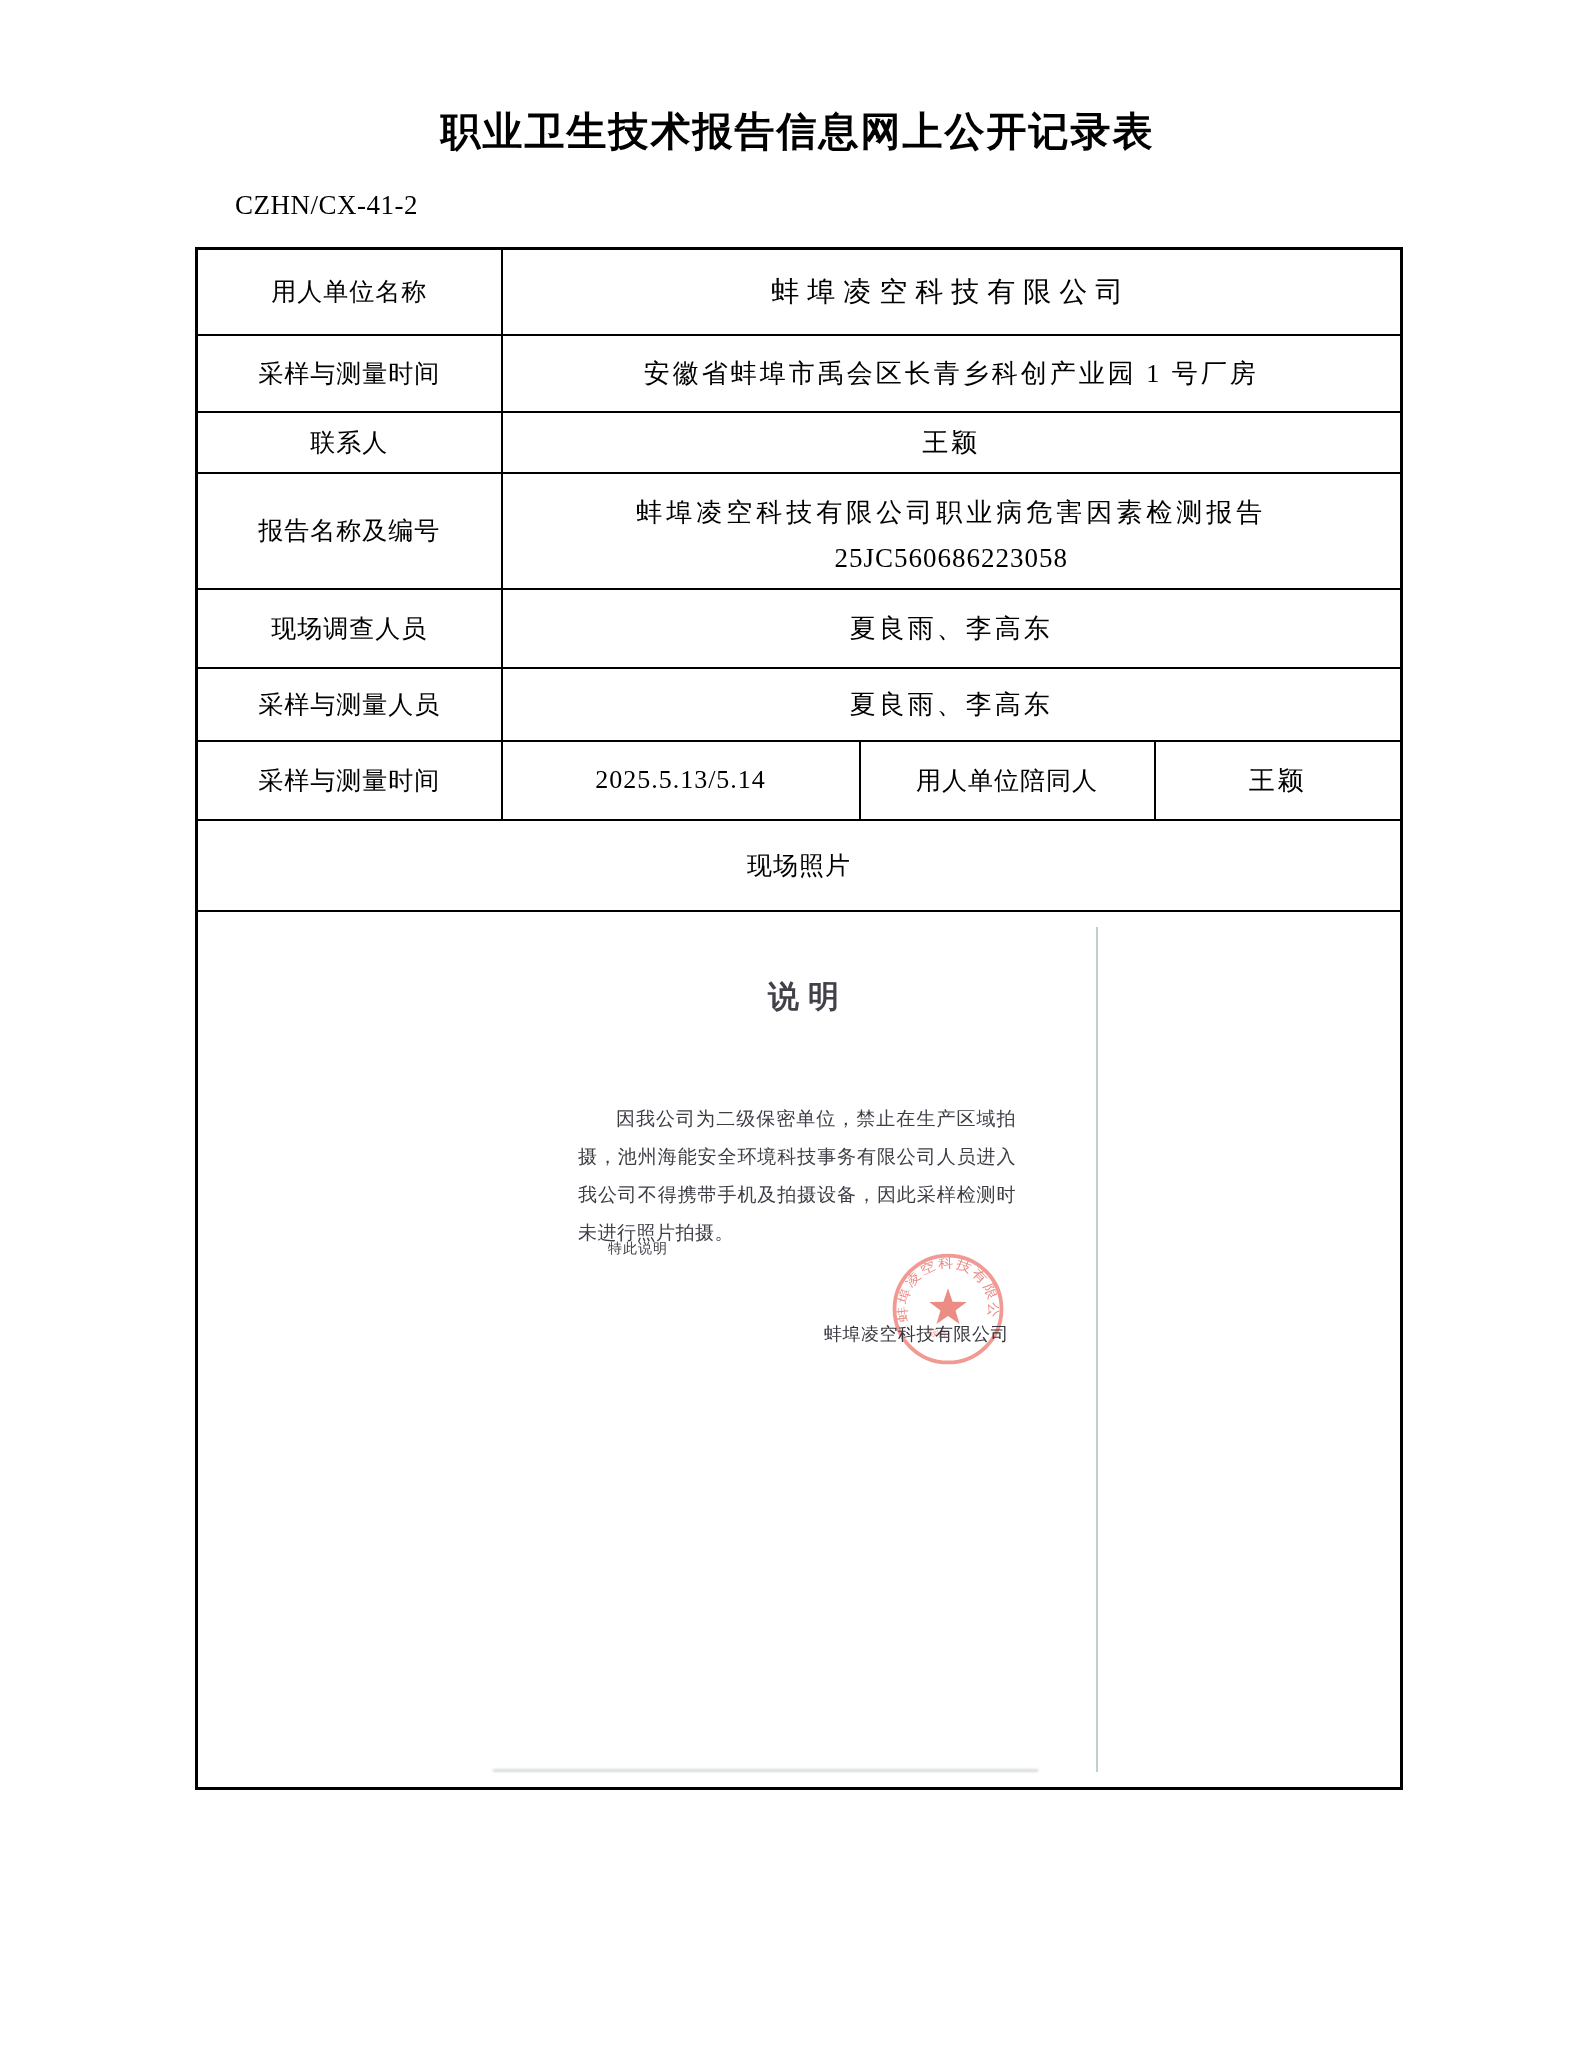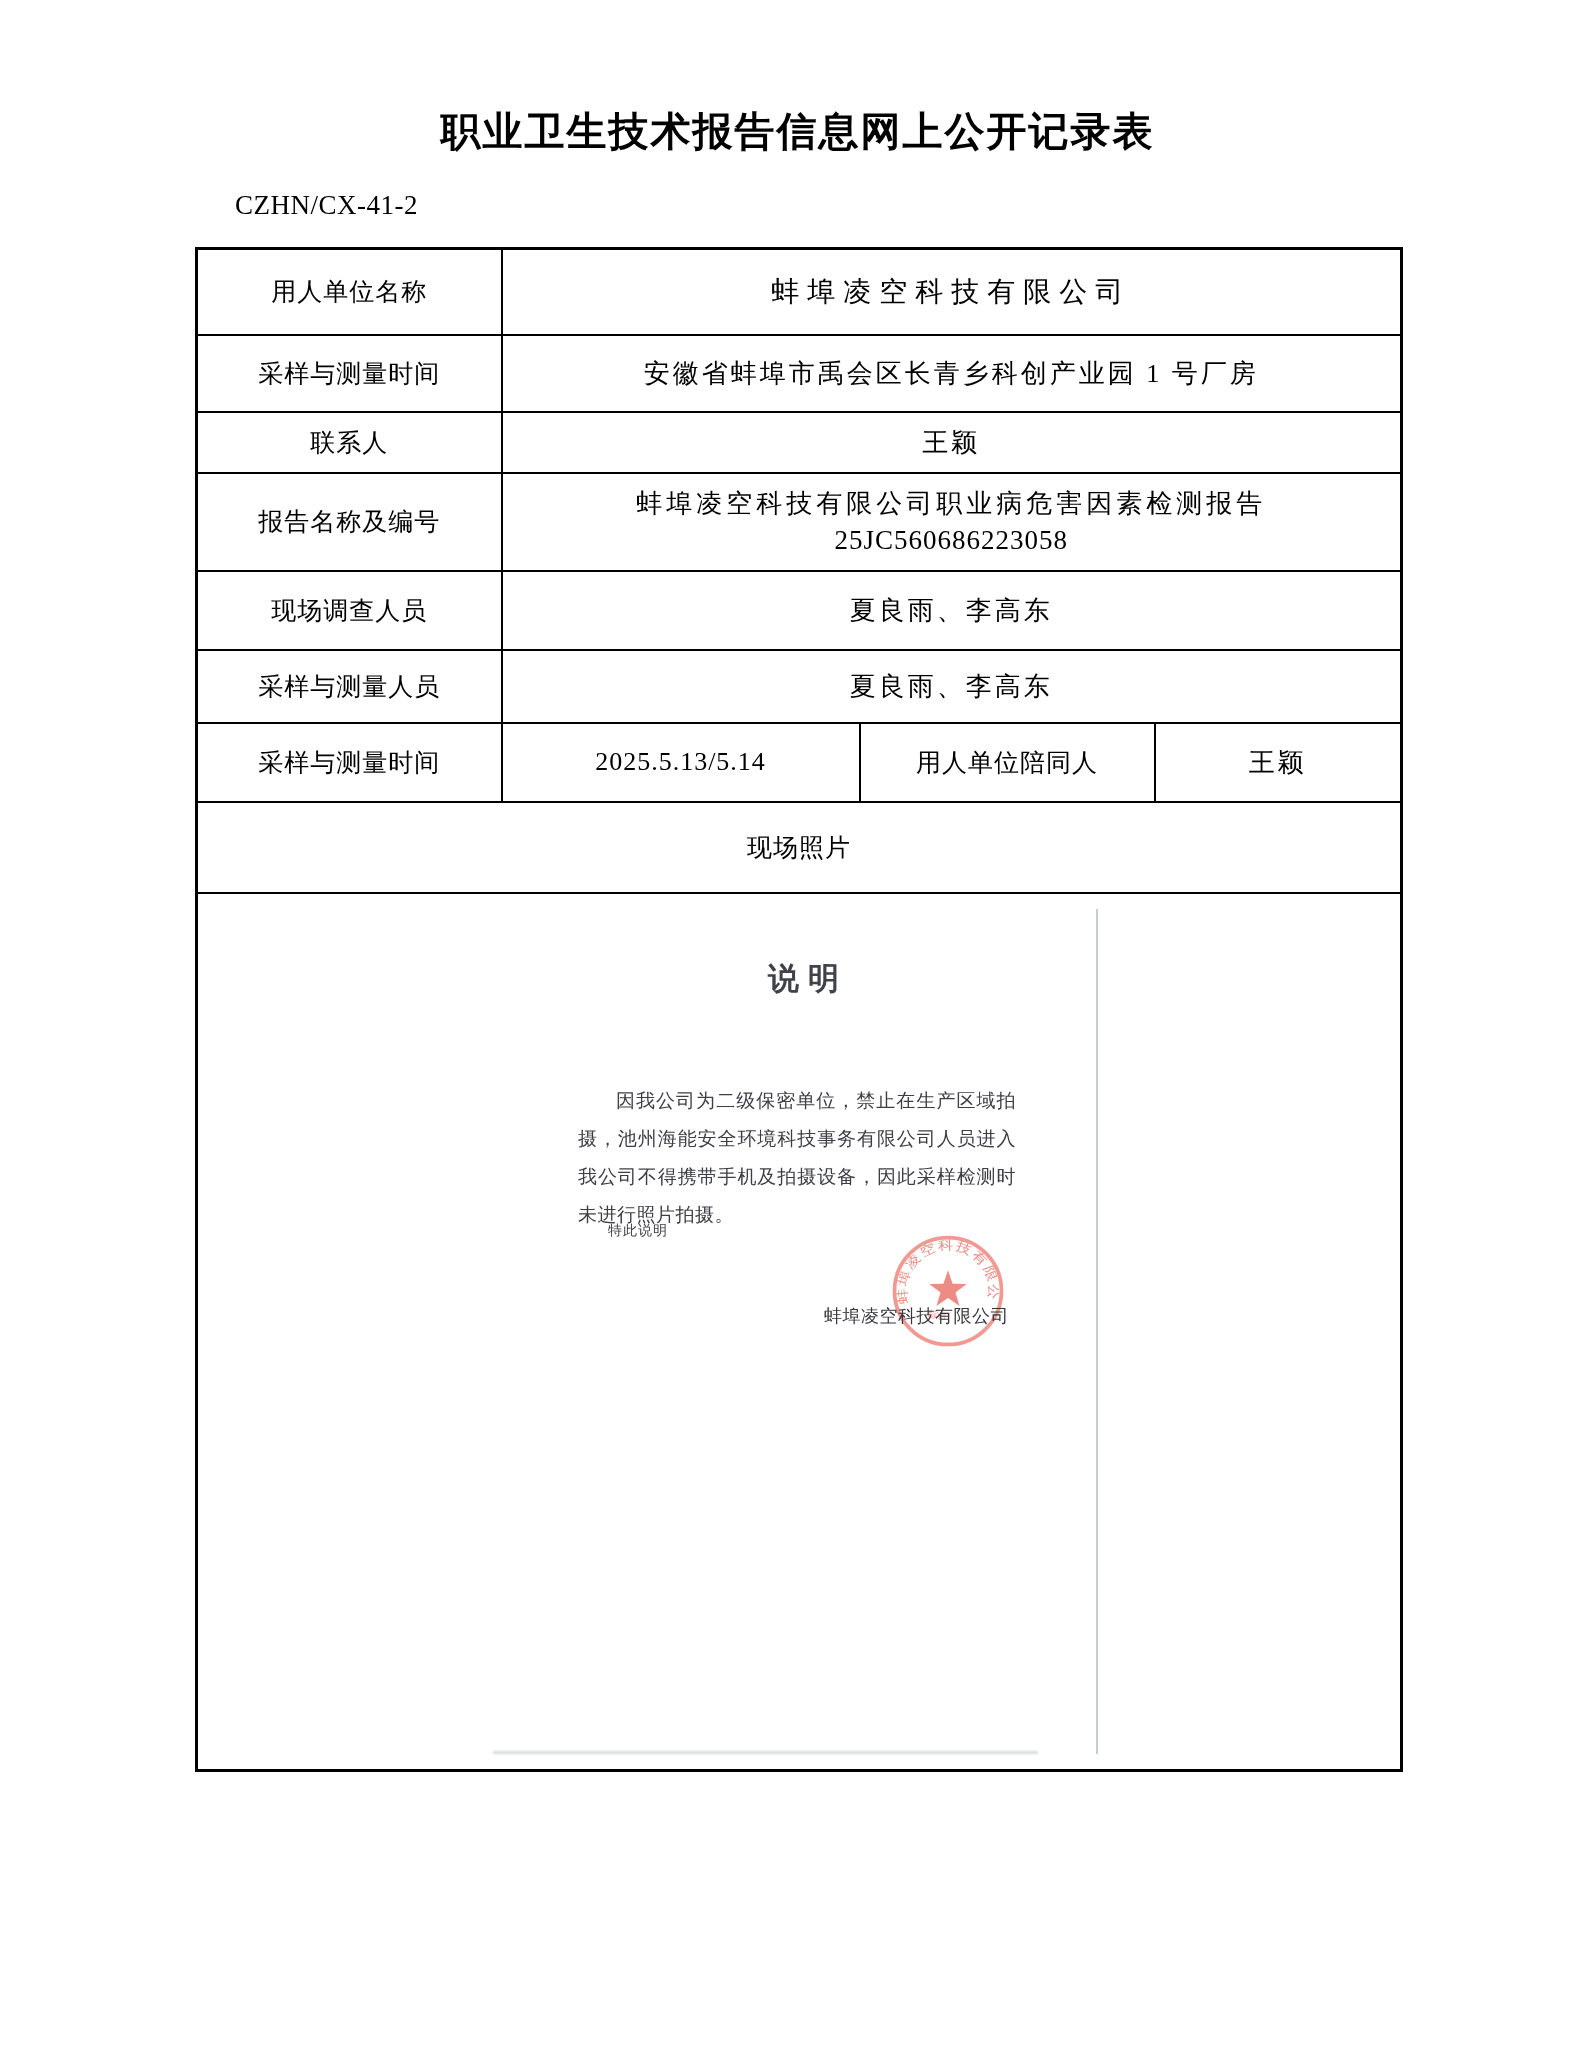--- a/index.html
+++ b/index.html
@@ -27,21 +27,21 @@
   table.record td{
     border:2px solid #000;
     text-align:center;vertical-align:middle;
     padding:12px 4px;overflow:hidden;
   }
   .lbl{font-size:25px;letter-spacing:1px;}
   .v-lg{font-size:28px;letter-spacing:8px;}
   .v-md{font-size:26px;letter-spacing:3px;}
   .v-ad{font-size:26px;letter-spacing:3px;}
   .v-num{font-size:26px;letter-spacing:1px;}
-  .two-line div{line-height:36px;}
+  .two-line div{line-height:36px;margin-top:9px;}
   .rep-l1{font-size:26px;letter-spacing:4px;}
   .rep-l2{font-size:27px;letter-spacing:1px;}
   
   td.photo-cell{position:relative;padding:0;}
   .scan-region{position:absolute;left:0;top:0;width:100%;height:100%;}
   .scan-edge-v{
     position:absolute;left:898px;top:15px;width:2px;height:845px;
     background:#b9c6c8;opacity:.85;
   }
   .scan-edge-b{

